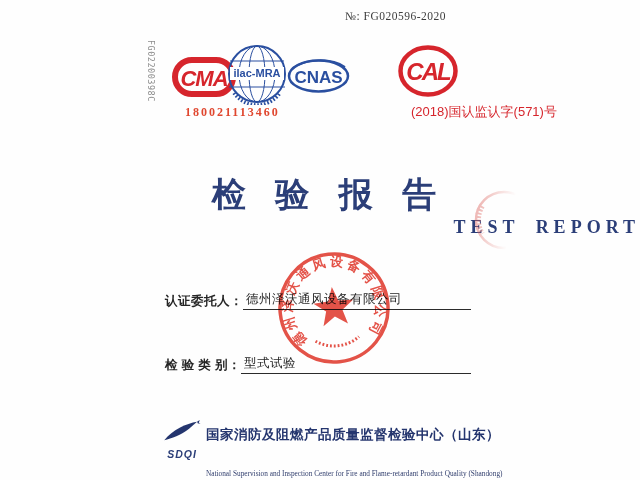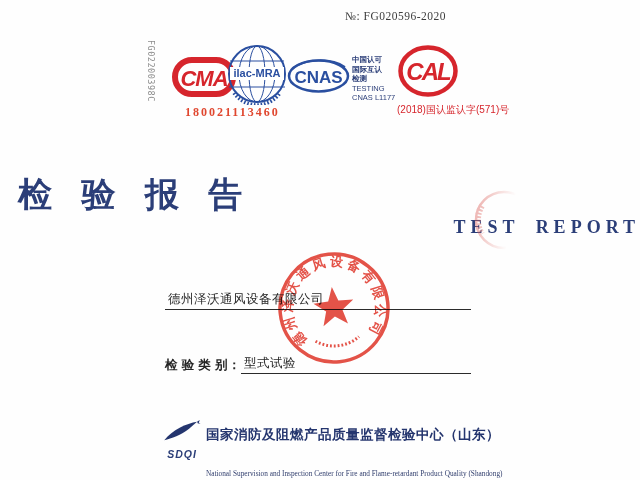--- a/index.html
+++ b/index.html
@@ -37,26 +37,27 @@
   .cnas-block { left: 287px; top: 56px; }
   .cnas-text {
     position: absolute; left: 352px; top: 55px;
     font-family: "Liberation Sans", sans-serif;
     font-size: 7.5px; line-height: 9.6px; color: #2b3e78; white-space: nowrap;
   }
   .cnas-text .zh { font-weight: 700; }
   .cal-block { left: 397px; top: 45px; width: 110px; }
   .cal-caption {
     margin-top: 2px; font-family: "Liberation Sans", sans-serif;
-    font-size: 10px; color: #d6252c; white-space: nowrap;
+    font-size: 13px; color: #d6252c; white-space: nowrap; margin-left: 14px;
   }
 
   
   .title-zh {
     position: absolute; left: 0; right: 0; top: 172px;
+    text-align: center;
     font-family: "Liberation Sans", sans-serif;
     font-size: 34px; font-weight: 700; color: #2b3e78;
     letter-spacing: 10px; padding-left: 18px;
   }
   .title-en {
     position: absolute; left: 0; right: 0; top: 217px;
     text-align: right;
     font-family: "Liberation Serif", serif;
     font-size: 18px; font-weight: 700; color: #2b3e78;
     letter-spacing: 5px; word-spacing: 7px; padding-left: 5px;
@@ -139,45 +140,39 @@
   </div>
 
   <div class="logo cnas-block">
     <svg width="63" height="40" viewBox="0 0 63 40">
       <ellipse cx="31.5" cy="20" rx="29.5" ry="15.5" fill="none" stroke="#2a4fa0" stroke-width="2.5"></ellipse>
       <path d="M 6,12 C 20,2 45,2 58,11" fill="none" stroke="#2a4fa0" stroke-width="2"></path>
       <text x="31.5" y="27" text-anchor="middle" font-family="Liberation Sans, sans-serif" font-size="17" font-weight="bold" fill="#2a4fa0" letter-spacing="0">CNAS</text>
     </svg>
   </div>
 
-  <div class="cnas-text">
-    <div class="zh">中国认可</div>
-    <div class="zh">国际互认</div>
-    <div class="zh">检测</div>
-    <div>TESTING</div>
-    <div>CNAS L1177</div>
-  </div>
 
   <div class="logo cal-block">
     <svg width="62" height="52" viewBox="0 0 62 52">
       <ellipse cx="31" cy="26" rx="27.5" ry="23.5" fill="none" stroke="#d6252c" stroke-width="4.5"></ellipse>
       <text x="31" y="35" text-anchor="middle" font-family="Liberation Sans, sans-serif" font-size="24" font-weight="bold" font-style="italic" fill="#d6252c" letter-spacing="-2">CAL</text>
     </svg>
     <div class="cal-caption">(2018)国认监认字(571)号</div>
   </div>
 
   <div class="title-zh">检 验 报 告</div>
   <div class="title-en">TEST REPORT</div>
 
   <svg class="faint-stamp" viewBox="0 0 64 64">
     <circle cx="32" cy="32" r="28" fill="none" stroke="#dd6a64" stroke-width="2.5"></circle>
     <path d="M 10,18 A 26,26 0 0 0 10,46" fill="none" stroke="#dd6a64" stroke-width="6" stroke-dasharray="2 1.6"></path>
   </svg>
 
   <div class="field-row row-0">
+    <span class="lbl">认证委托人：</span>
     <span class="val">德州泽沃通风设备有限公司</span>
   </div>
   <div class="field-row row-2">
     <span class="lbl">检 验 类 别：</span>
     <span class="val">型式试验</span>
   </div>
 
   <svg class="stamp" viewBox="0 0 116 116">
     <circle cx="58" cy="58" r="54" fill="none" stroke="#e03428" stroke-width="3.5"></circle>
     <polygon points="58,37 63.1,51 78,51.5 66.2,60.7 70.3,75 58,66.6 45.7,75 49.8,60.7 38,51.5 52.9,51" fill="#e03428"></polygon>

